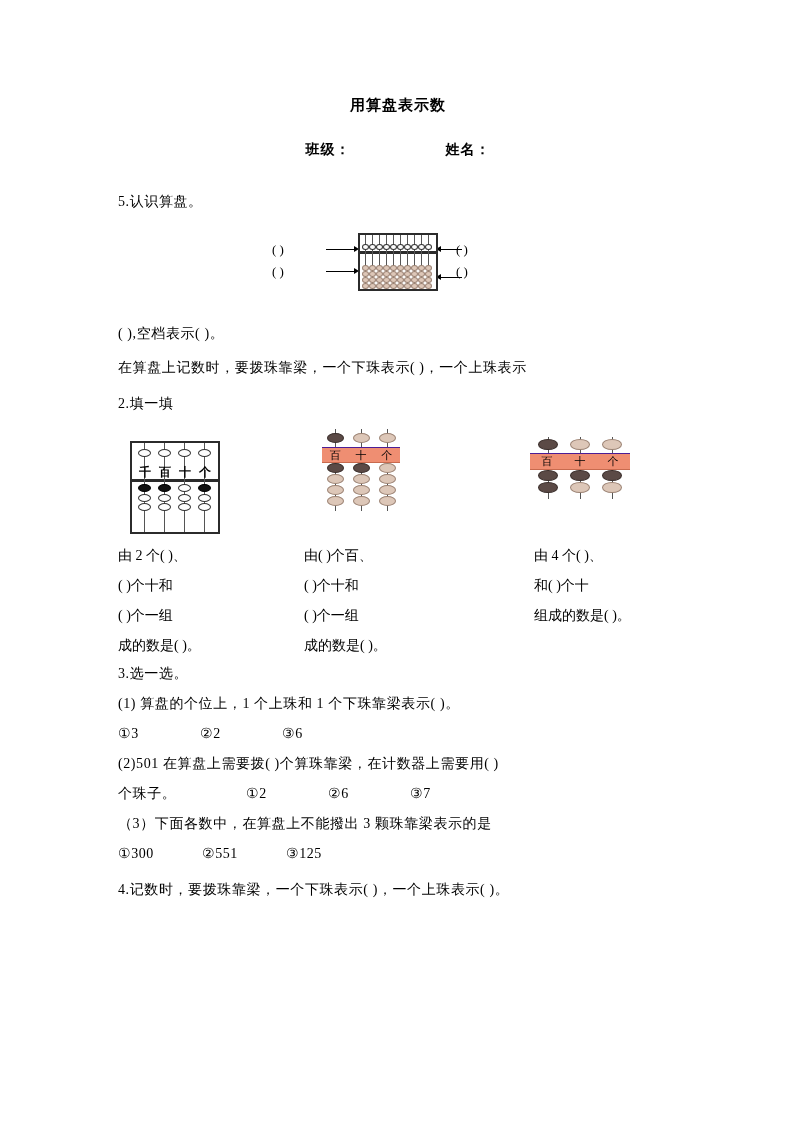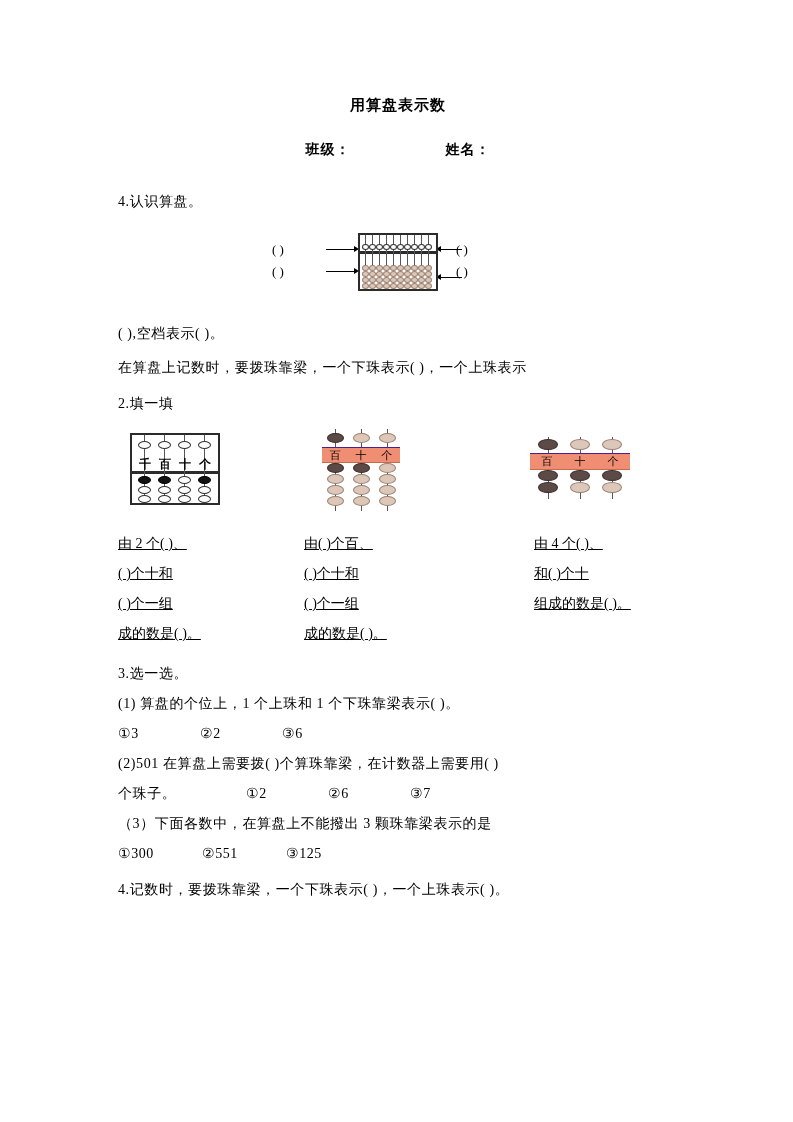--- a/index.html
+++ b/index.html
@@ -162,42 +162,41 @@
     height: 100px;
     margin-top: 10px;
   }
   .cols {
     position: relative;
     font-size: 14px;
     line-height: 30px;
   }
   .col {
     position: absolute;
-    top: 0;
-    text-decoration: underline;
+    top: 12px;
   }
   .c1 { left: 0; width: 180px; }
   .c2 { left: 186px; width: 190px; }
   .c3 { left: 416px; width: 190px; }
 </style>
 </head>
 <body>
 
 <div class="page">
   <div class="content">
 
     <div class="title">用算盘表示数</div>
 
     <div class="subline">
       <span>班级：</span>
       <span class="gap"></span>
       <span>姓名：</span>
     </div>
 
-    <p class="q">4.认识算盘。</p>
+    <p class="q">5.认识算盘。</p>
 
     <div class="abacus1-wrap">
 
       <div class="lbl" style="left:154px; top:17px;">(        )</div>
       <div class="lbl" style="left:154px; top:39px;">(        )</div>
 
       <div class="lbl" style="left:338px; top:17px;">(        )</div>
       <div class="lbl" style="left:338px; top:39px;">(        )</div>
 
       <div class="leader" style="left:208px; top:24px; width:30px;"></div>
@@ -285,21 +284,21 @@
     <div class="spacer-10"></div>
     <p class="q block">(      ),空档表示(      )。</p>
     <p class="q">在算盘上记数时，要拨珠靠梁，一个下珠表示(      )，一个上珠表示</p>
 
     <div class="spacer-6"></div>
 
     <p class="q">2.填一填</p>
 
     <div class="fill-row">
 
-      <div class="abacus" style="position:absolute; left:12px; top:4px; width:90px; height:72px;">
+      <div class="abacus" style="position:absolute; left:12px; top:12px; width:90px; height:93px;">
         <div class="frame"></div>
         <div class="beam" style="top:38px; height:3px;"></div>
         <div class="rod" style="left:14px;"></div>
         <div class="rod" style="left:34px;"></div>
         <div class="rod" style="left:54px;"></div>
         <div class="rod" style="left:74px;"></div>
 
         <div class="bead outline" style="left:8px; top:8px; width:13px; height:8px;"></div>
         <div class="bead outline" style="left:28px; top:8px; width:13px; height:8px;"></div>
         <div class="bead outline" style="left:48px; top:8px; width:13px; height:8px;"></div>

